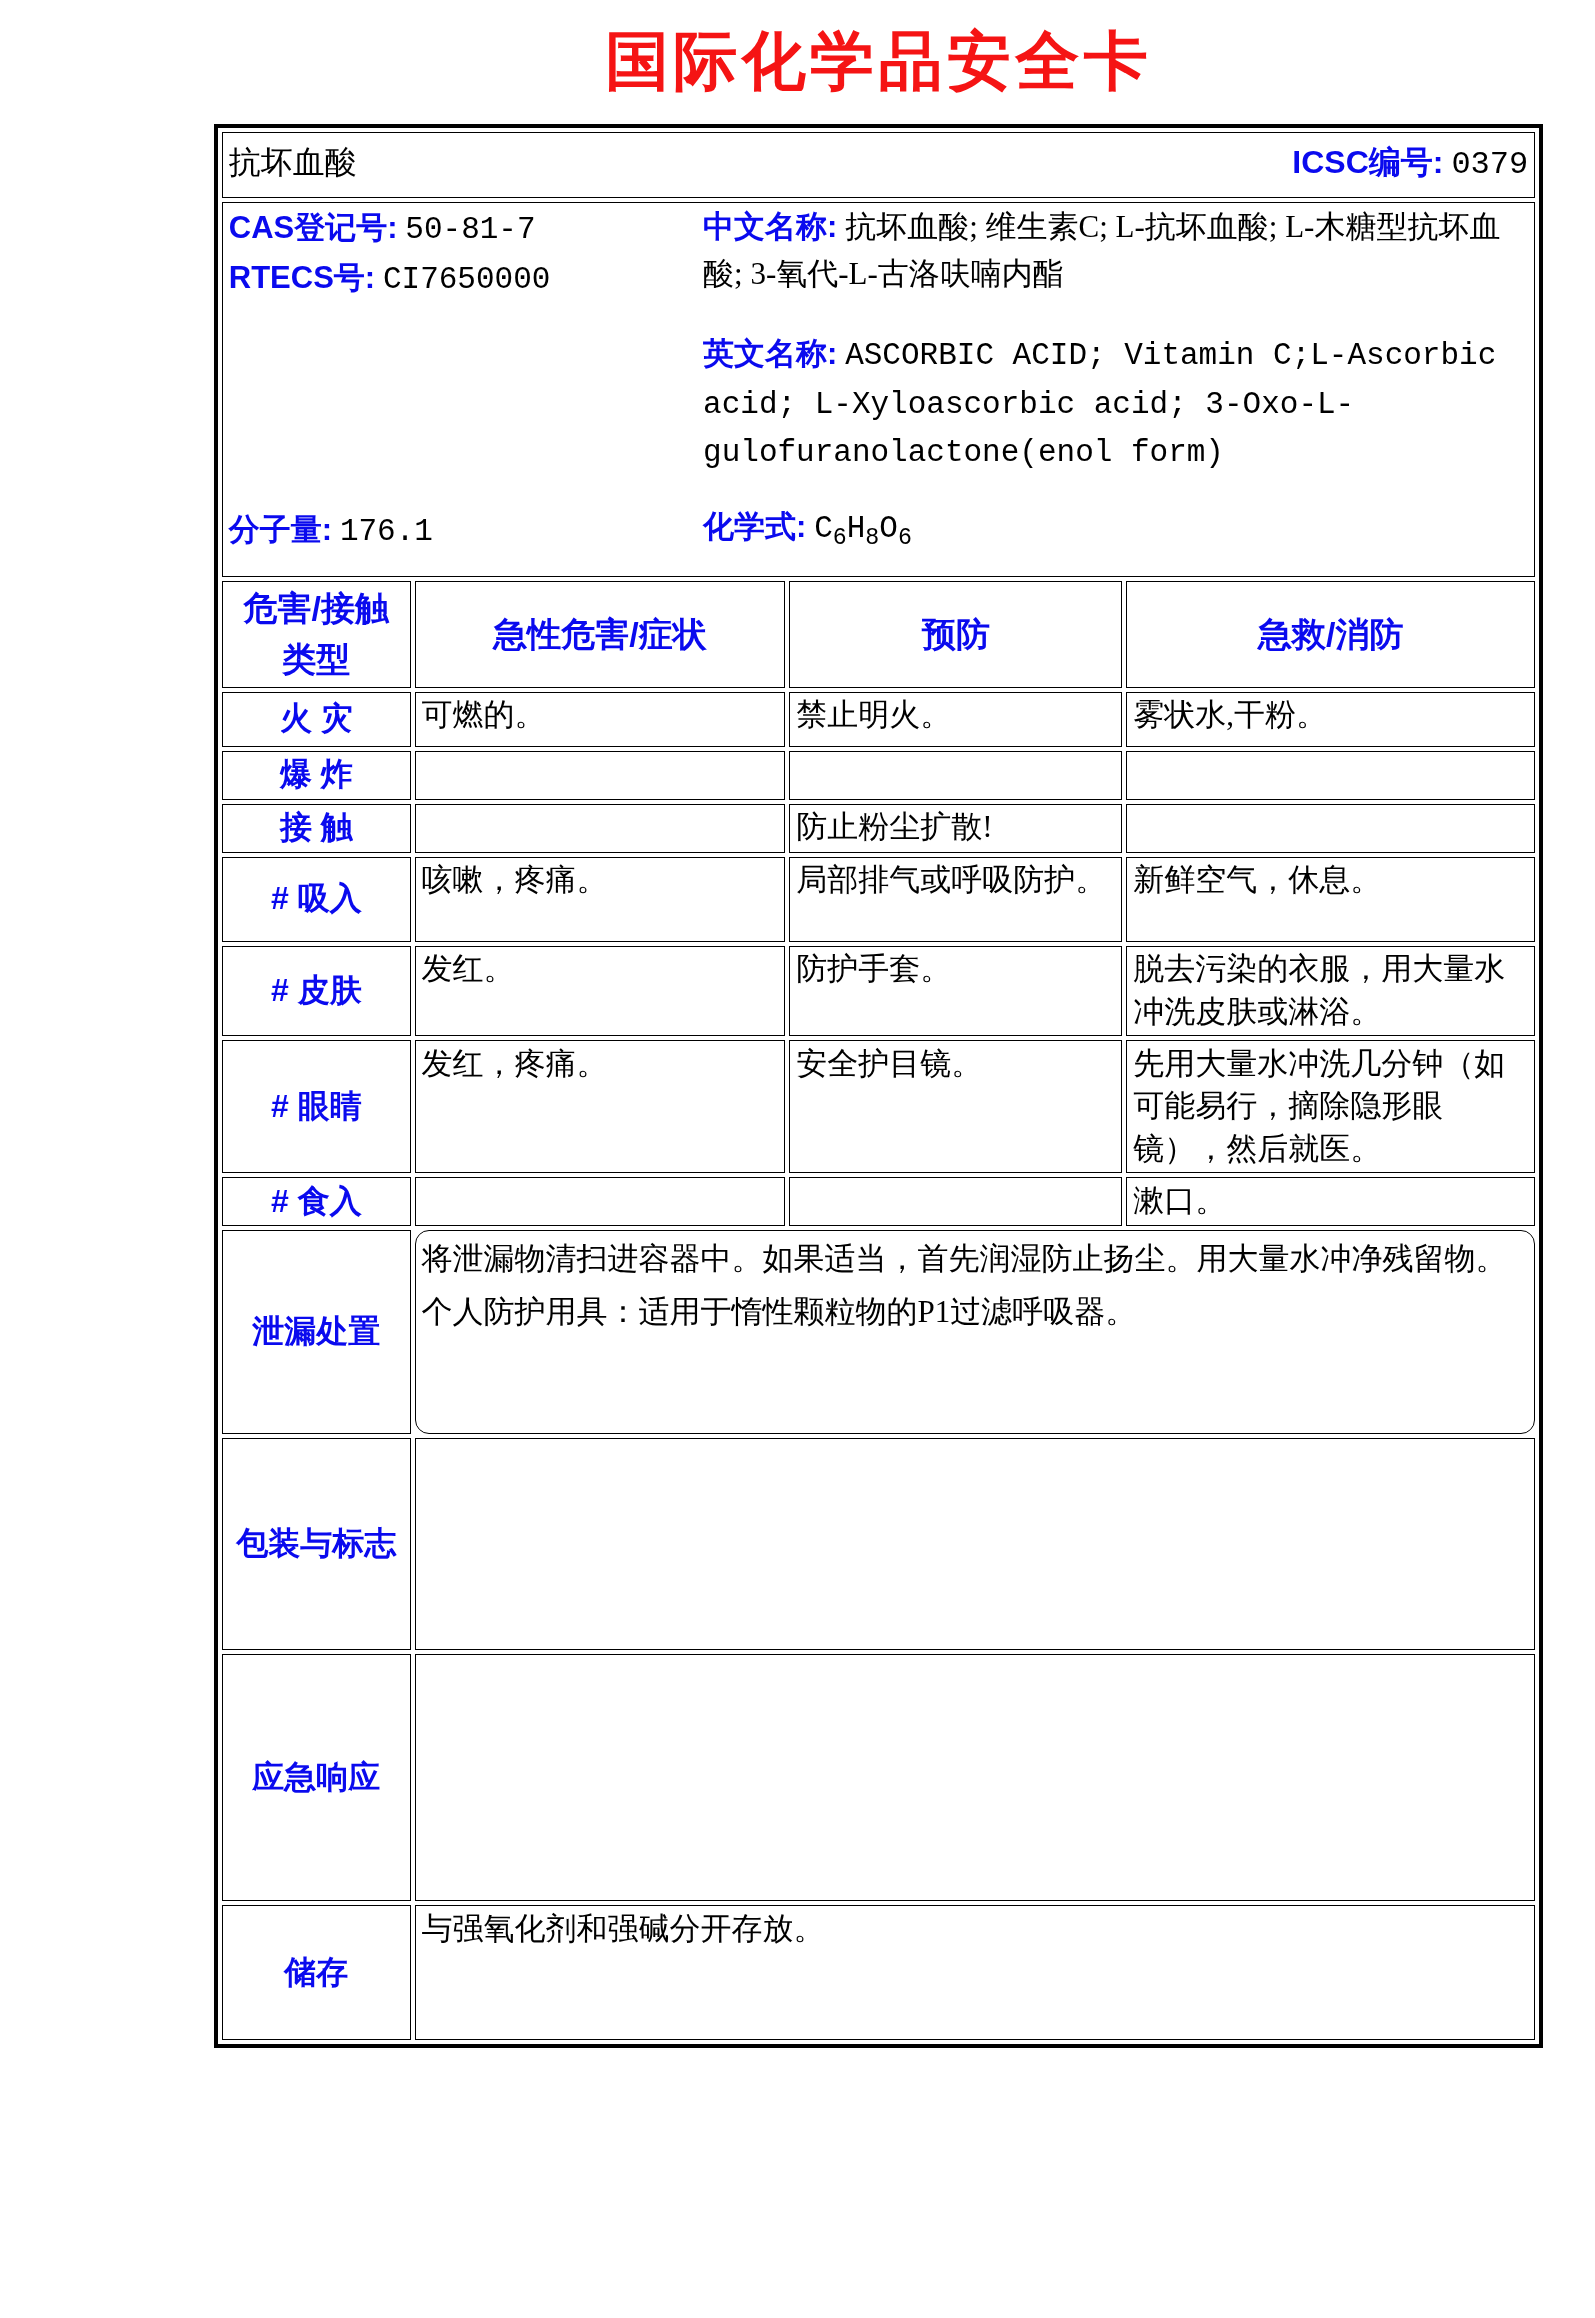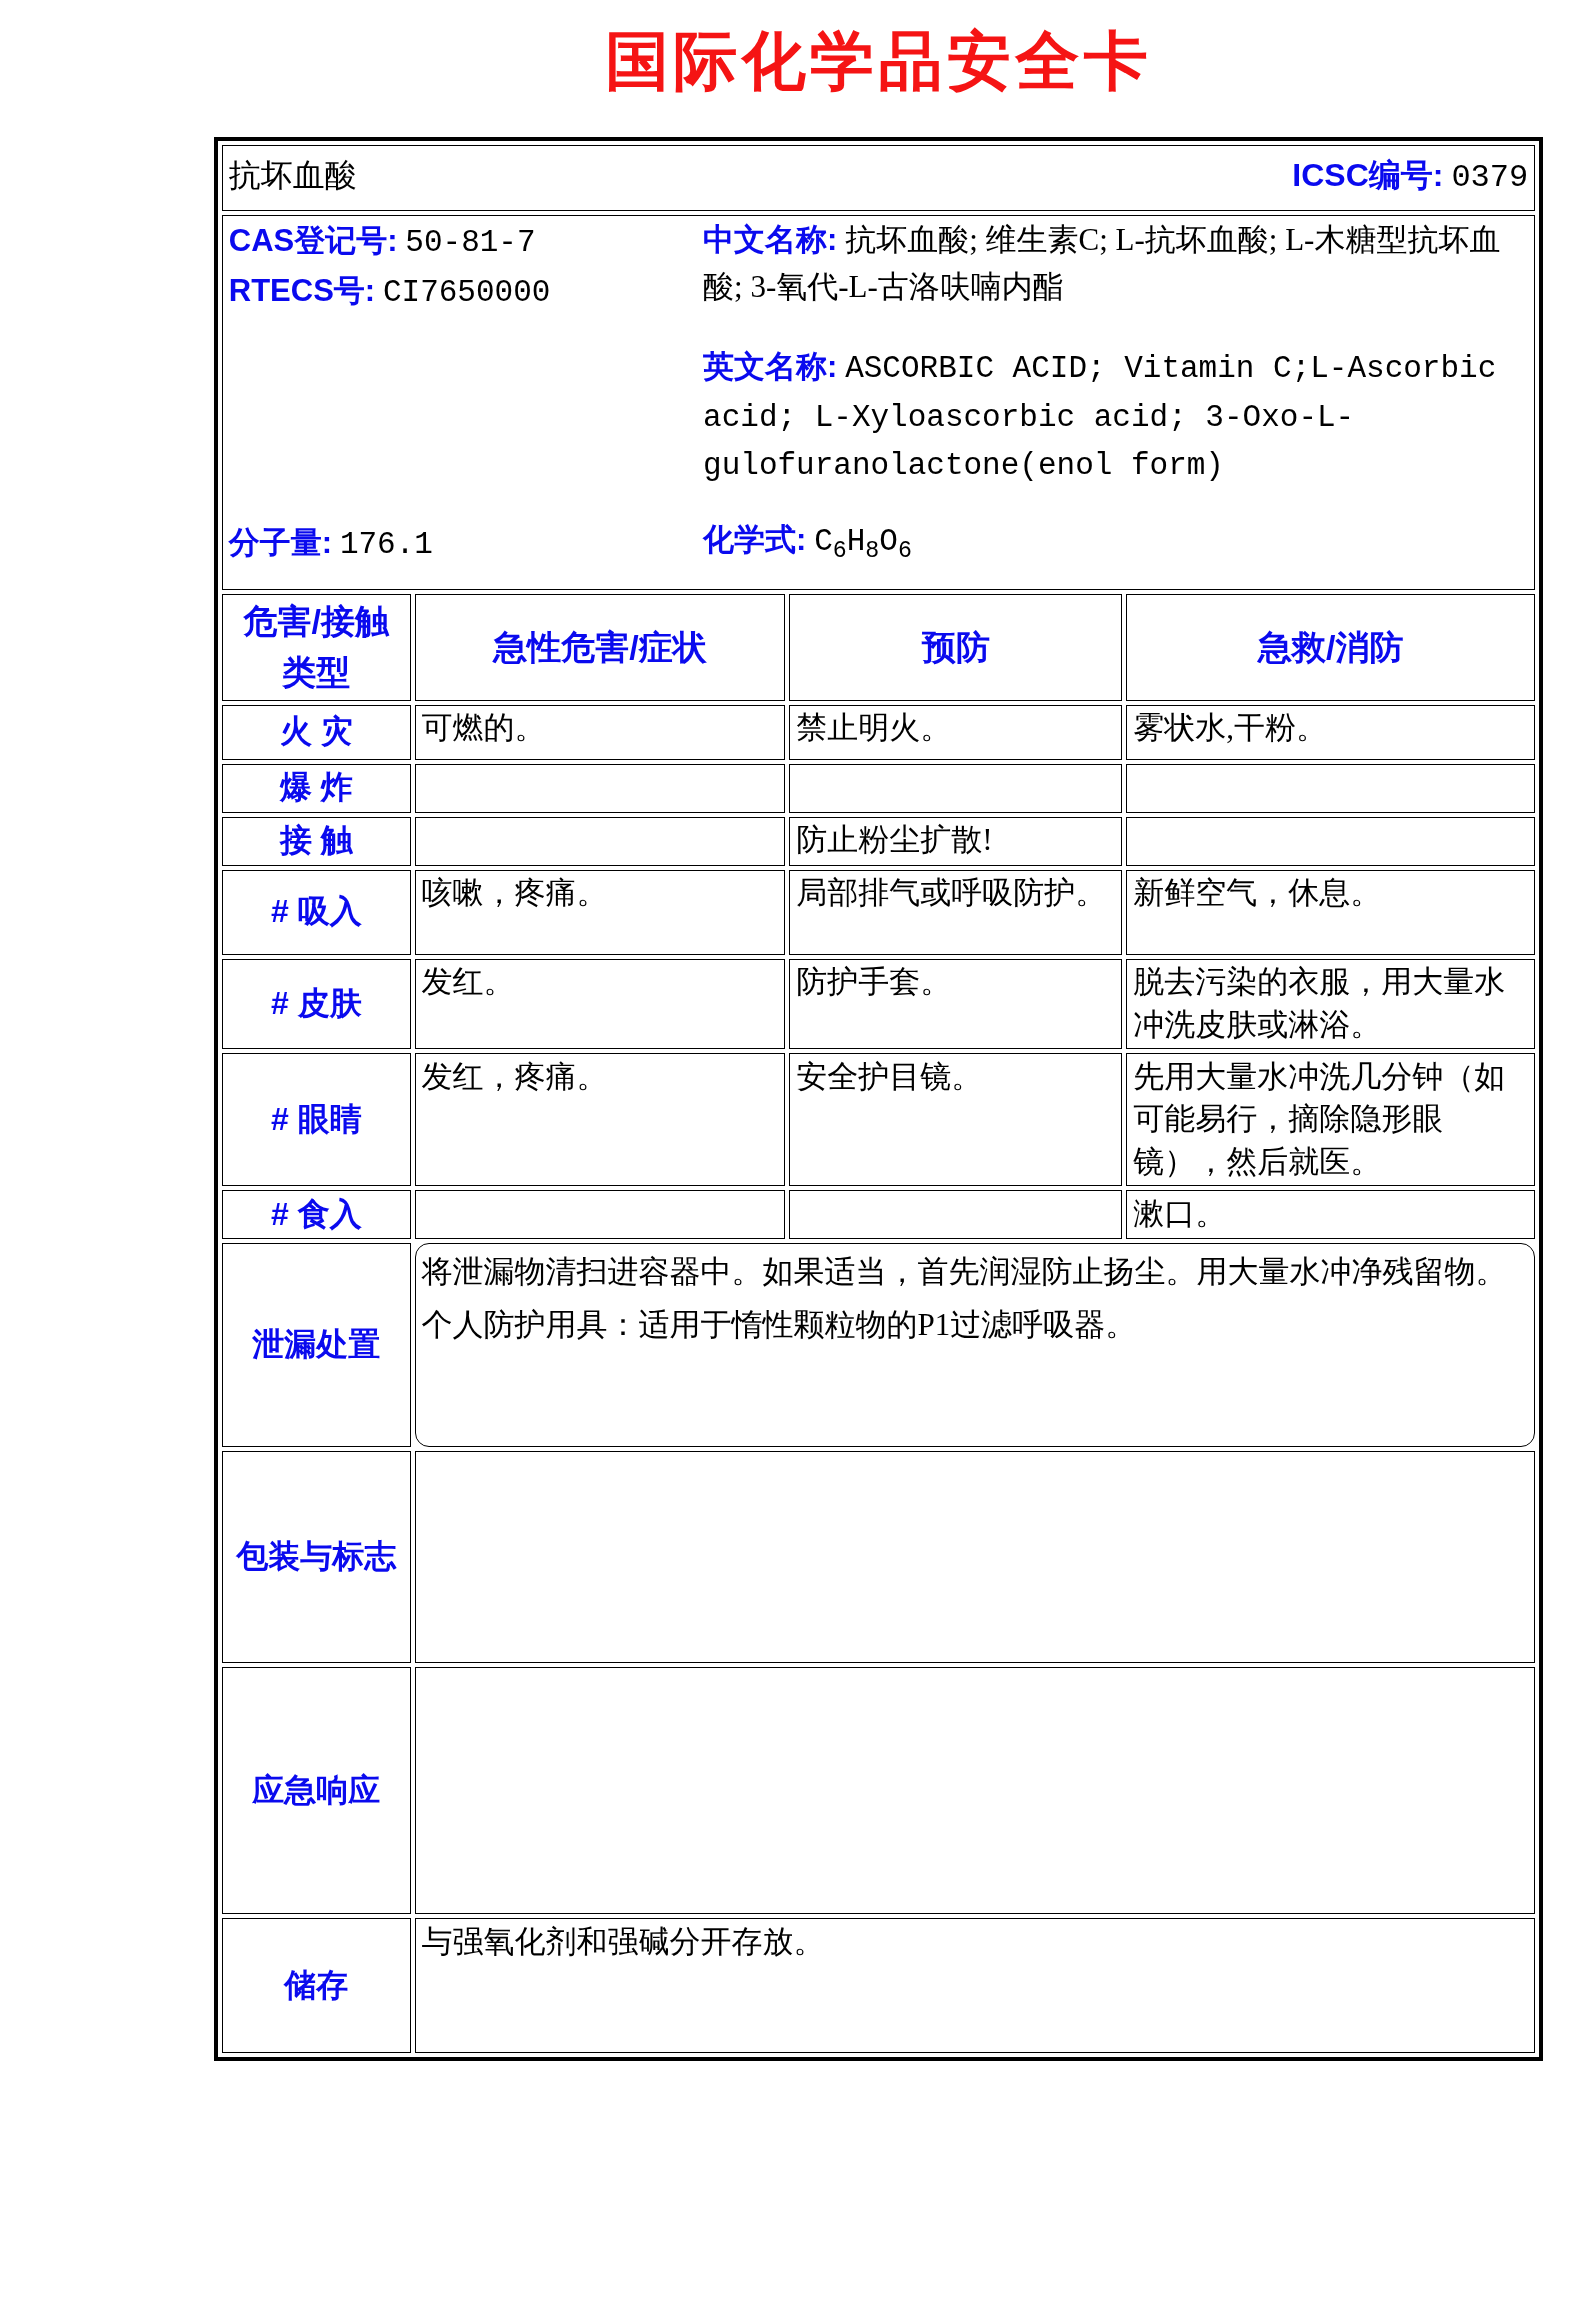--- a/index.html
+++ b/index.html
@@ -11,21 +11,21 @@
   .page{
     position:relative;
     width:1595px;height:2319px;
     background:#ffffff;
     font-family:"Liberation Serif","DejaVu Serif",serif;
     color:var(--ink);
     overflow:hidden;
   }
   .content{position:absolute;left:214px;top:17.5px;width:1329px;}
   .title{
-    margin:0 0 32px 0;
+    margin:0 0 19px 0;
     text-align:center;
     color:var(--red);
     font-size:64px;
     font-weight:bold;
     letter-spacing:4.4px;
     font-family:"DejaVu Serif","Liberation Serif",serif;
   }
   table.card{
     width:100%;
     table-layout:fixed;

